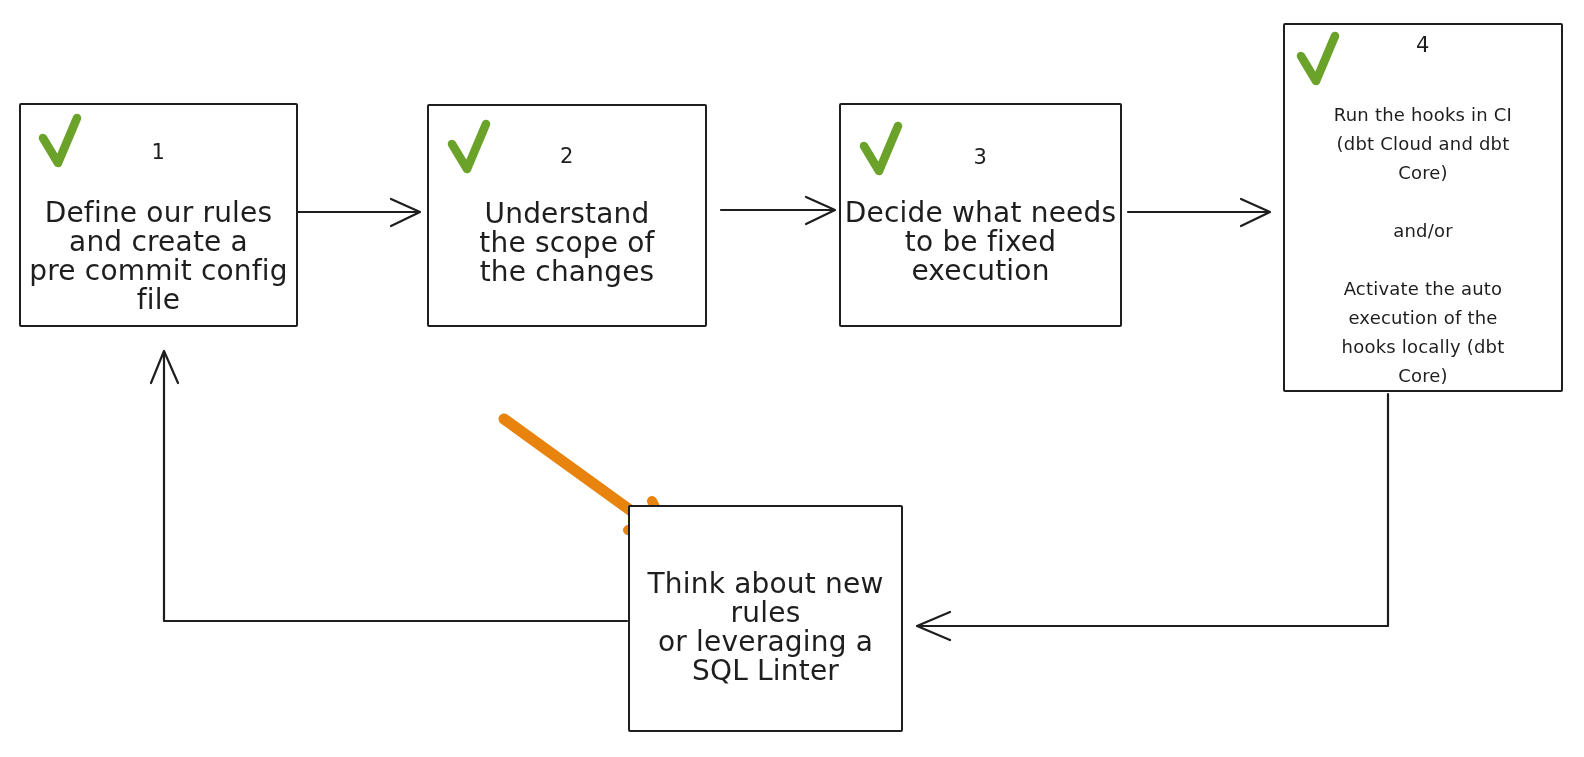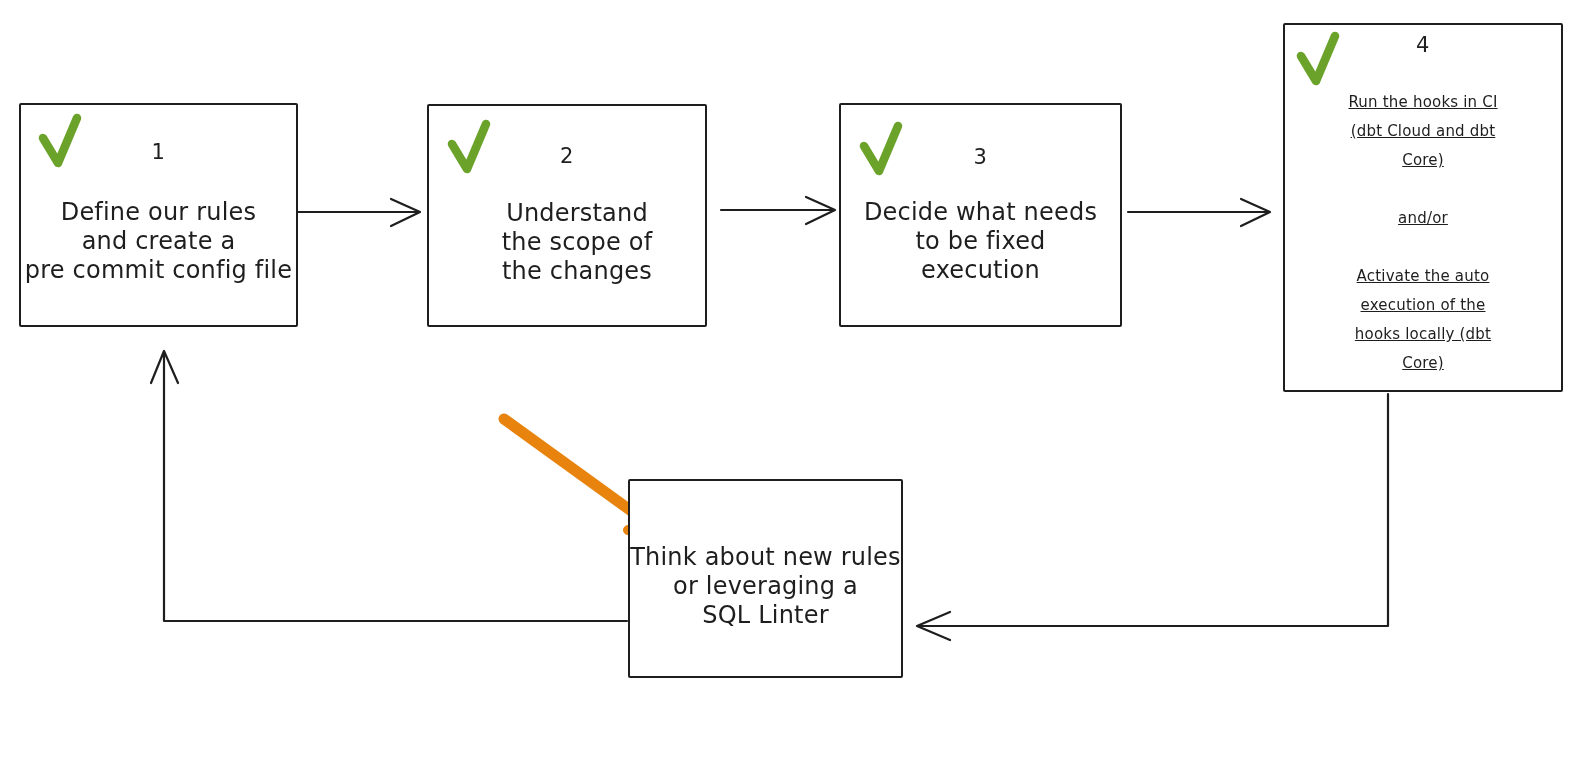--- a/index.html
+++ b/index.html
@@ -30,21 +30,21 @@
     text-align: center;
     font-size: 21px;
     font-weight: 500;
     letter-spacing: 0.5px;
   }
   .node-text {
     position: absolute;
     left: 0;
     width: 100%;
     text-align: center;
-    font-size: 24px;
+    font-size: 28px;
     line-height: 29px;
     letter-spacing: 0.2px;
     white-space: pre-line;
   }
   .check {
     position: absolute;
     width: 44px;
     height: 60px;
   }
   .wires {
@@ -53,36 +53,36 @@
     top: 0;
     width: 1584px;
     height: 757px;
     pointer-events: none;
   }
   
   #box1 { left: 19px;   top: 103px; width: 279px; height: 224px; }
   #box2 { left: 427px;  top: 104px; width: 280px; height: 223px; }
   #box3 { left: 839px;  top: 103px; width: 283px; height: 224px; }
   #box4 { left: 1283px; top: 23px;  width: 280px; height: 369px; }
-  #box5 { left: 628px;  top: 479px; width: 275px; height: 199px; }
+  #box5 { left: 628px;  top: 505px; width: 275px; height: 227px; }
 
   #box1 .node-num { top: 35px; }
   #box2 .node-num { top: 38px; }
   #box3 .node-num { top: 40px; }
   #box4 .node-num { top: 8px; }
 
   #box1 .check { left: 17px; top: 6px; }
   #box2 .check { left: 18px; top: 11px; }
   #box3 .check { left: 18px; top: 14px; }
   #box4 .check { left: 11px; top: 4px; }
 
   #box1 .node-text { top: 93px; }
-  #box2 .node-text { top: 93px; padding-left: 10px; }
+  #box2 .node-text { top: 93px; }
   #box3 .node-text { top: 93px; }
-  #box4 .node-text { top: 63px; font-size: 15px; line-height: 29px; text-decoration: underline; }
+  #box4 .node-text { top: 75px; font-size: 18px; line-height: 29px; }
   #box5 .node-text { top: 62px; }
 </style>
 </head>
 <body>
 
 <div class="canvas">
 
   <svg class="wires" viewBox="0 0 1584 757">
     <g stroke="#1e1e1e" stroke-width="2.2" fill="none" stroke-linecap="round" stroke-linejoin="round">
       <path d="M298 212 L419 212 M391 199 L420 212 L391 226"></path>

